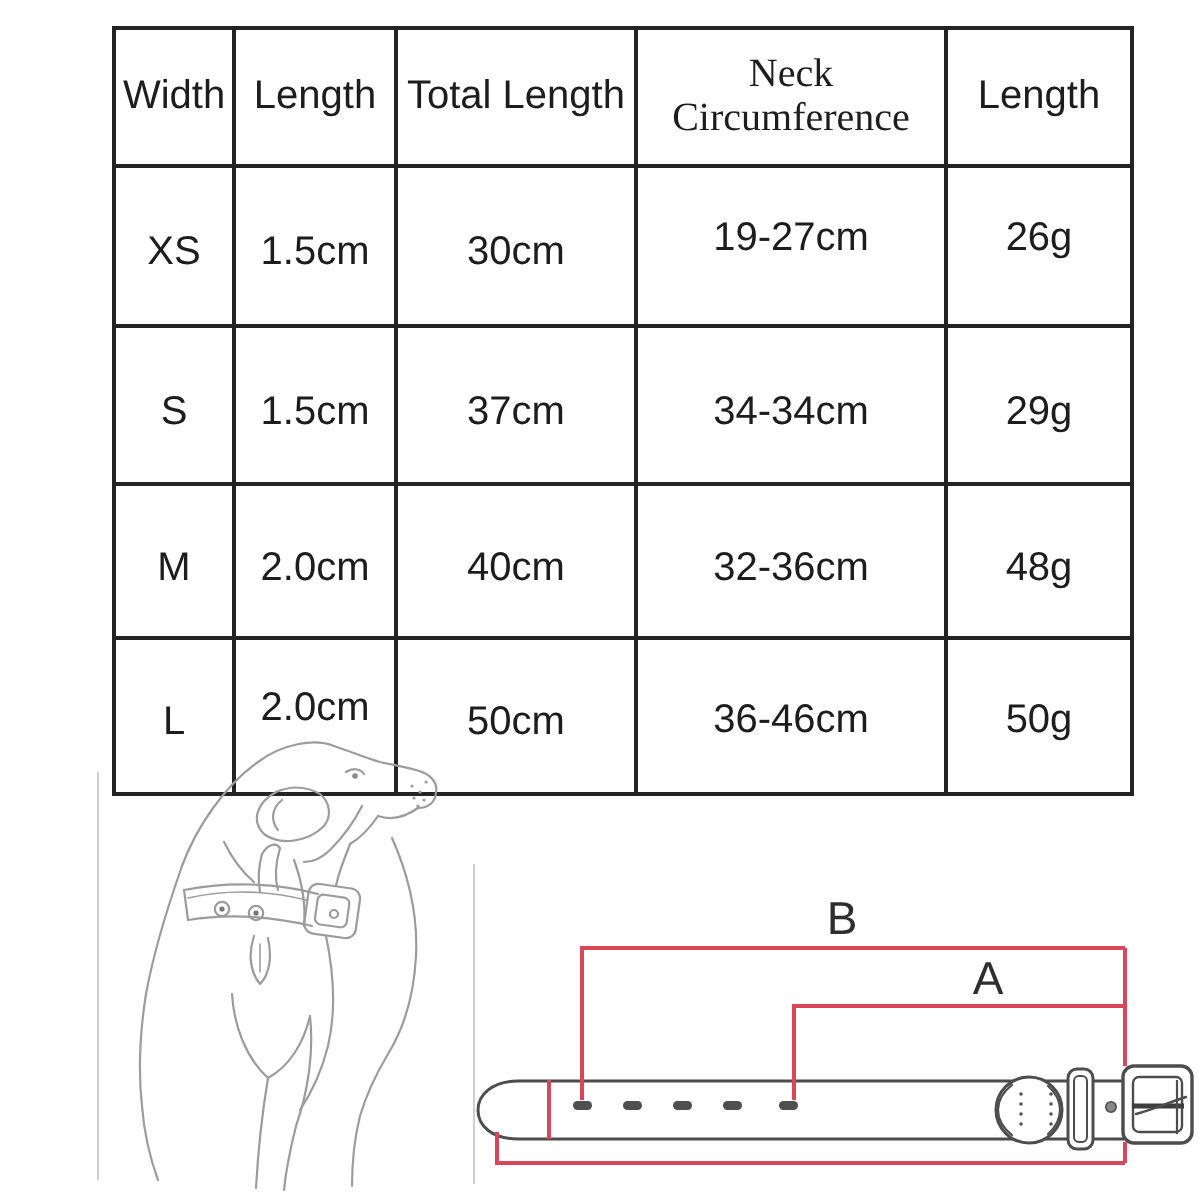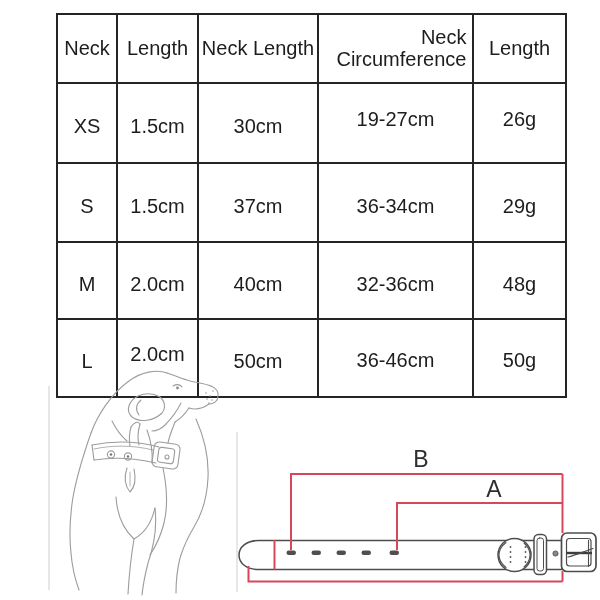--- a/index.html
+++ b/index.html
@@ -22,22 +22,22 @@
   }
   .size-chart tr.hdr th{height:67px;}
   .size-chart tr.r1 td{height:71px;border-radius:20px;}
   .size-chart tr.r2 td{height:70px;}
   .size-chart tr.r3 td{height:68px;}
   .size-chart tr.r4 td{height:69px;}
   .size-chart td{padding-top:7px;}
   .size-chart td.hi{padding-top:0;padding-bottom:7px;margin-top:24px;}
   .size-chart td.lo{padding-top:4px;}
   .neckwrap{
-    display:inline-block;width:142px;text-align:right;
-    line-height:22px;white-space:normal;
+    display:inline-block;width:142px;text-align:center;
+    line-height:22px;white-space:normal;font-family:Liberation Serif, serif;
   }
   
   svg.illustration{position:absolute;left:0;top:0;}
   .sketch{stroke:#9c9c9c;stroke-width:1.1;fill:none;stroke-linecap:round;stroke-linejoin:round;}
   .collar{stroke:#4d4d4d;stroke-width:1.5;fill:none;stroke-linecap:round;stroke-linejoin:round;}
   .collar-fill{stroke:#4d4d4d;stroke-width:1.5;fill:#ffffff;stroke-linejoin:round;}
   .redline{stroke:#d9465a;stroke-width:2;fill:none;}
   .mlabel{font-family:"Liberation Sans", sans-serif;font-size:23px;fill:#2e2e2e;text-anchor:middle;}
   .frameline{stroke:#cfcfcf;stroke-width:1;}
 </style>
@@ -47,38 +47,38 @@
 <table class="size-chart">
   <colgroup>
     <col style="width:60px">
       <col style="width:81px">
       <col style="width:120px">
     <col style="width:155px">
       <col style="width:93px">
   </colgroup>
   <tbody>
       <tr class="hdr">
-    <th>Neck</th>
+    <th>Width</th>
     <th>Length</th>
-    <th>Neck Length</th>
+    <th>Total Length</th>
     <th><span class="neckwrap">Neck Circumference</span></th>
     <th>Length</th>
   </tr>
   <tr class="r1">
     <td>XS</td>
     <td>1.5cm</td>
     <td>30cm</td>
     <td class="hi">19-27cm</td>
     <td class="hi">26g</td>
   </tr>
   <tr class="r2">
     <td>S</td>
     <td>1.5cm</td>
     <td>37cm</td>
-    <td>36-34cm</td>
+    <td>34-34cm</td>
     <td>29g</td>
   </tr>
   <tr class="r3">
     <td>M</td>
     <td>2.0cm</td>
     <td>40cm</td>
     <td>32-36cm</td>
     <td>48g</td>
   </tr>
   <tr class="r4">

